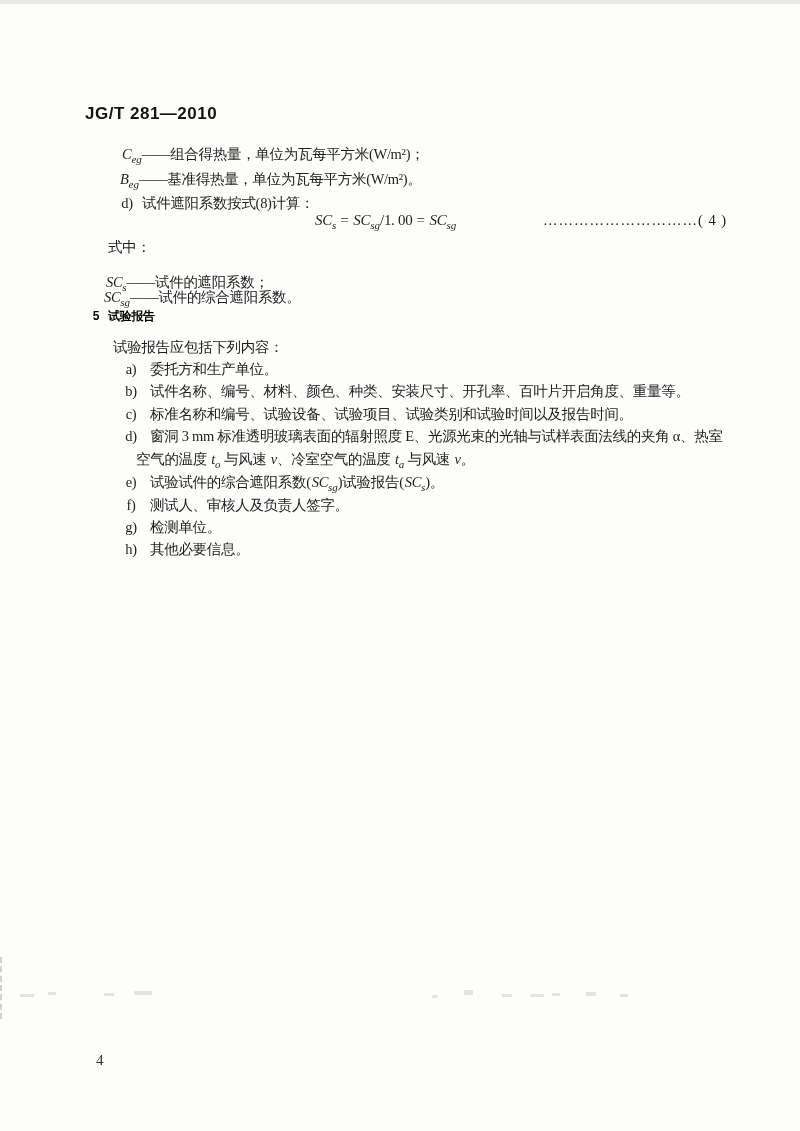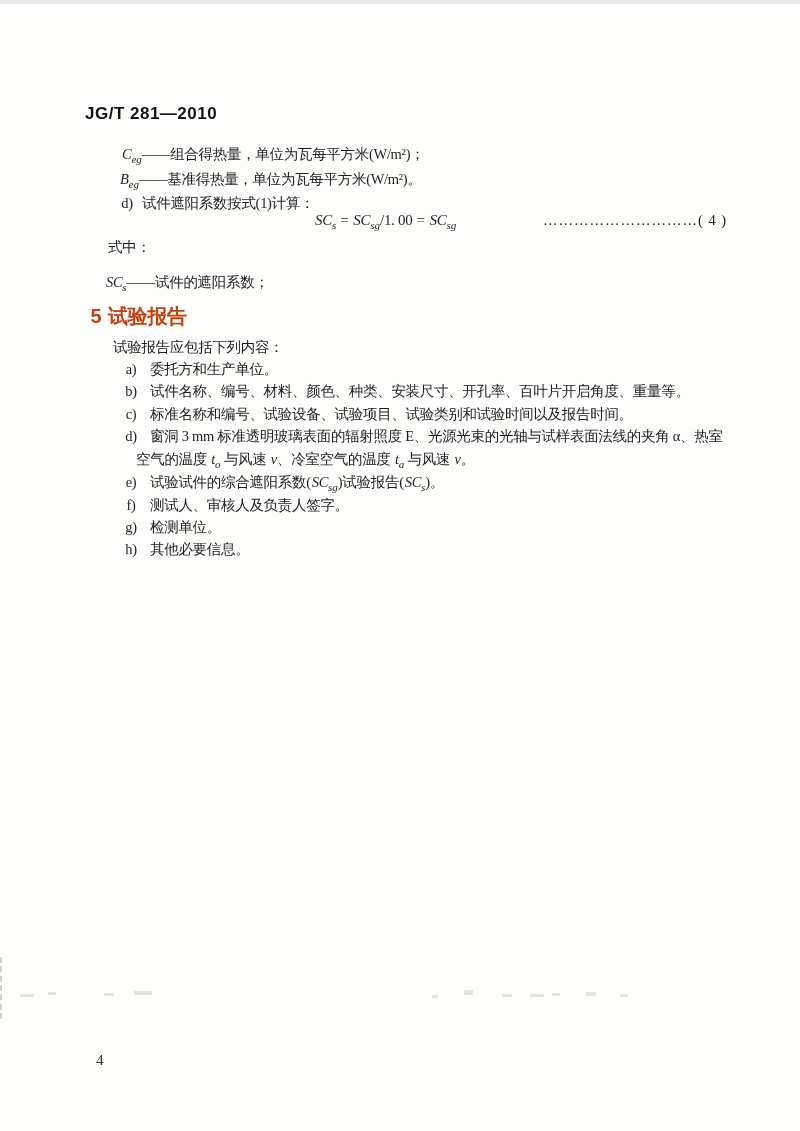--- a/index.html
+++ b/index.html
@@ -35,22 +35,22 @@
   .sub{
     font-size:11px;
     font-style:italic;
     vertical-align:-3.5px;
     letter-spacing:0;
   }
   .op{padding:0 4px;}
   .sec-h{
     font-family:"Liberation Sans","DejaVu Sans",sans-serif;
     font-weight:bold;
-    font-size:20px;
-    color:#c2410c;
+    font-size:12px;
+    color:#000000;
   }
   .sec-num{display:inline-block;width:24px;}
   .li{left:112px;}
   .lbl{display:inline-block;width:38px;}
   .leader{letter-spacing:1px;}
   .pageno{font-size:15px;color:#333;}
   .artifact{position:absolute;background:#b5b5b5;opacity:0.35;}
   .edge-dash{
     position:absolute;left:0;top:953px;height:62px;width:0;
     border-left:2px dashed #9a9a9a;opacity:0.45;
@@ -64,34 +64,37 @@
   <div class="line hdr" style="left:85px;top:100px">JG/T 281—2010</div>
 
   <div class="line" style="left:121px;top:140px">
     <span class="sym">C</span><span class="sub">eg</span><span>——组合得热量，单位为瓦每平方米(W/m²)；</span>
   </div>
   <div class="line" style="left:119px;top:165px">
     <span class="sym">B</span><span class="sub">eg</span><span>——基准得热量，单位为瓦每平方米(W/m²)。</span>
   </div>
 
   <div class="line" style="left:112px;top:189px">
-    <span class="lbl" style="width:30px">d)</span><span>试件遮阳系数按式(1)计算：</span>
+    <span class="lbl" style="width:30px">d)</span><span>试件遮阳系数按式(8)计算：</span>
   </div>
 
   <div class="line" style="left:314px;top:206px;font-size:15px">
     <span class="sym">SC</span><span class="sub">s</span><span class="op">=</span><span class="sym">SC</span><span class="sub">sg</span><span>/1. 00</span><span class="op">=</span><span class="sym">SC</span><span class="sub">sg</span>
   </div>
   <div class="line leader" style="left:543px;top:206px">
     <span>…………………………</span><span>( 4 )</span>
   </div>
 
   <div class="line" style="left:108px;top:233px">式中：</div>
 
   <div class="line" style="left:105px;top:268px">
     <span class="sym">SC</span><span class="sub">s</span><span>——试件的遮阳系数；</span>
+  </div>
+  <div class="line" style="left:103px;top:283px">
+    <span class="sym">SC</span><span class="sub">sg</span><span>——试件的综合遮阳系数。</span>
   </div>
 
   <div class="line sec-h" style="left:84px;top:302px">
     <span class="sec-num">5</span><span>试验报告</span>
   </div>
 
   <div class="line" style="left:113px;top:333px">试验报告应包括下列内容：</div>
 
   <div class="line li" style="top:355px">
     <span class="lbl">a)</span><span>委托方和生产单位。</span>

